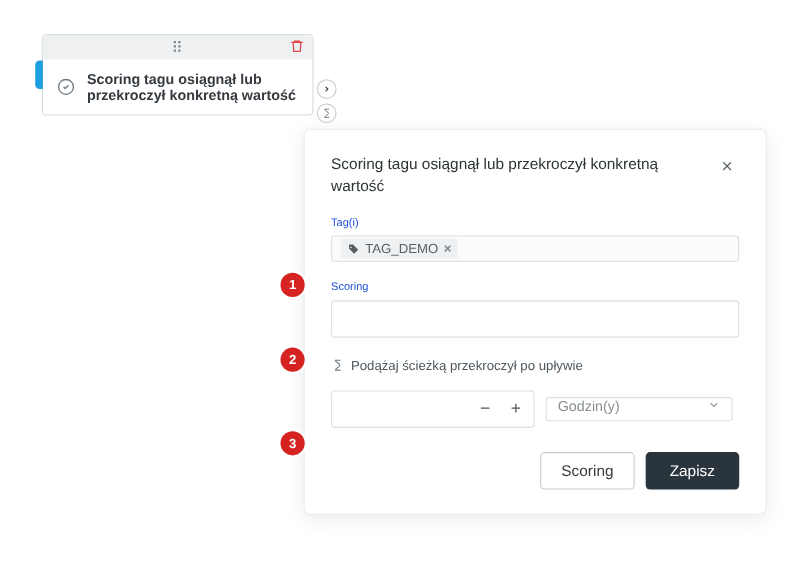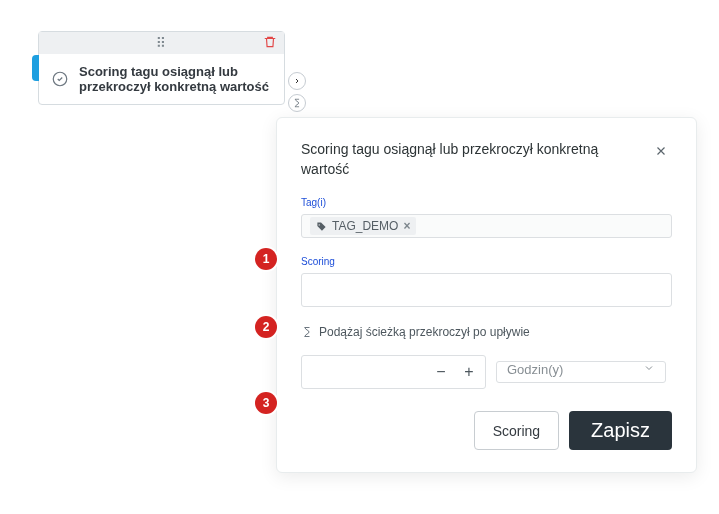--- a/index.html
+++ b/index.html
@@ -113,21 +113,21 @@
     padding:0 10px; font-size:13px; color:#888f94;
     cursor:pointer;
   }
   .footer { display:flex; justify-content:flex-end; gap:10px;}
   .btn-secondary {
     border:1px solid #c8cdd1; background:#fff; color:#343a40;
     padding:8px 18px; border-radius:4px; font-size:14px; cursor:pointer;
   }
   .btn-primary {
     border:0; background:#2a343c; color:#fff;
-    padding:8px 22px; border-radius:4px; font-size:20px; cursor:pointer;
+    padding:8px 22px; border-radius:4px; font-size:14px; cursor:pointer;
   }
   .marker {
     position:absolute; width:22px; height:22px; background:#d42321; border-radius:50%;
     color:#fff; font-size:12px; font-weight:700; display:flex; align-items:center; justify-content:center;
     box-shadow:0 0 0 2px #fff;
     z-index: 20;
   }
   .m1 { left:255px; top:248px; }
   .m2 { left:255px; top:316px; }
   .m3 { left:255px; top:392px; }

